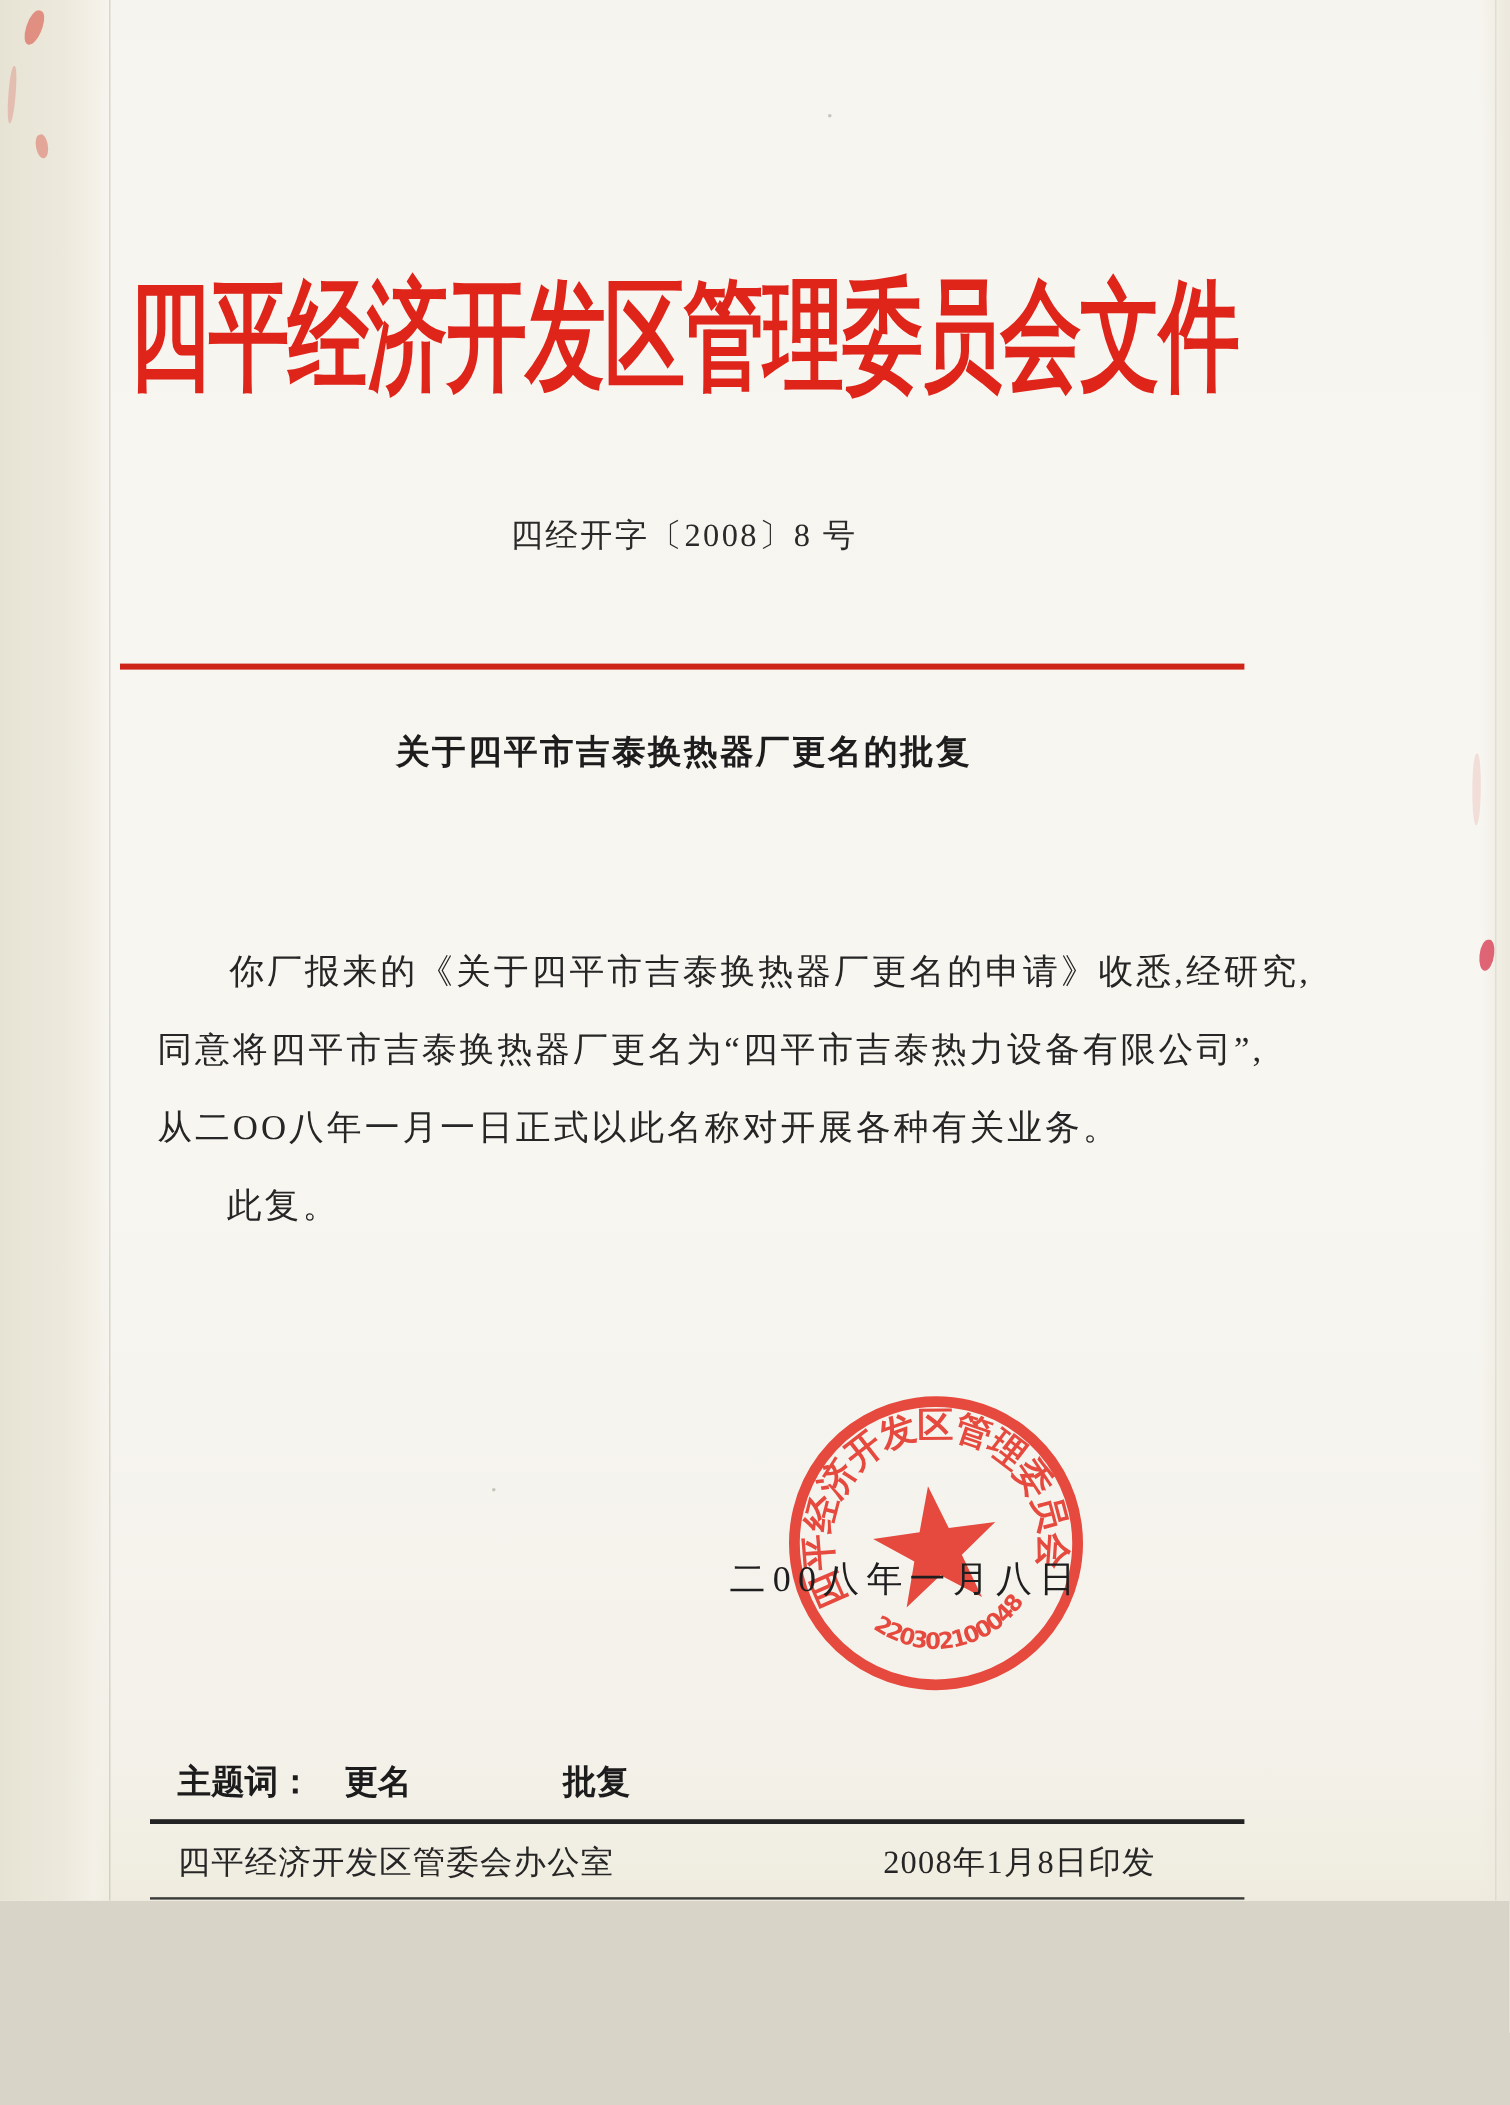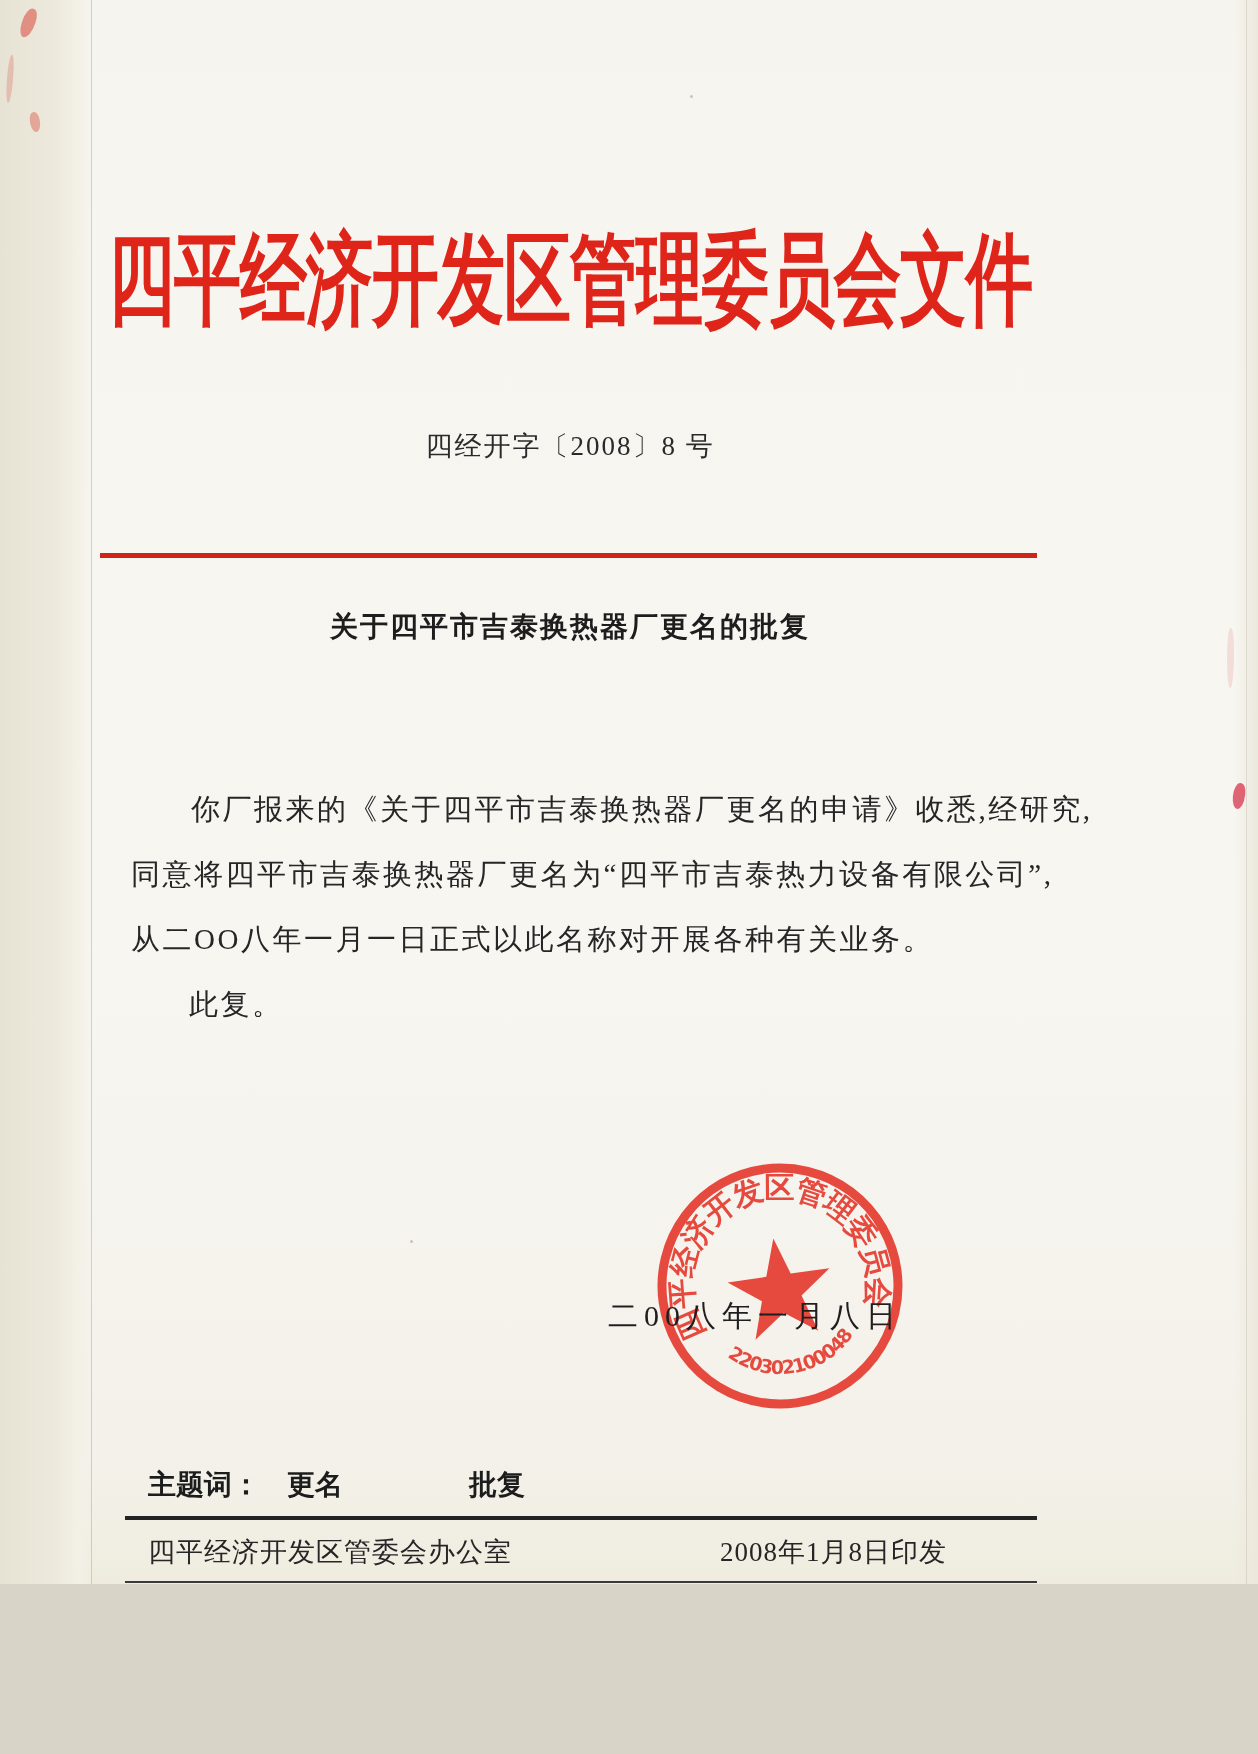--- a/index.html
+++ b/index.html
@@ -68,21 +68,21 @@
     font-family:"Liberation Sans","DejaVu Sans",sans-serif;
     font-size:28px;font-weight:bold;color:#1c1c1c;white-space:nowrap;
   }
   .kw-label{left:148px;}
   .kw-0{left:287px;}
   .kw-1{left:437px;margin-left:32px;}
 
   .footer-rule-1{position:absolute;left:125px;top:1516px;width:912px;height:4px;background:#232323;}
   .footer-rule-2{position:absolute;left:125px;top:1581px;width:912px;height:2px;background:#3a3a3a;}
   .footer-office{position:absolute;left:148px;top:1534px;font-size:27px;letter-spacing:1px;color:#262626;white-space:nowrap;}
-  .footer-date{position:absolute;right:311px;top:1534px;font-size:27px;letter-spacing:1px;color:#262626;white-space:nowrap;margin-left:25px;}
+  .footer-date{position:absolute;right:295px;top:1534px;font-size:27px;letter-spacing:1px;color:#262626;white-space:nowrap;margin-left:25px;}
   .footer-copies{position:absolute;left:790px;top:1594px;font-size:25px;color:#2c2c2c;white-space:nowrap;margin-top:32px;}
 
   
   .artifact{position:absolute;border-radius:50% 40% 55% 45%;}
   .a1{left:22px;top:8px;width:13px;height:30px;background:#d8473a;opacity:.55;transform:rotate(18deg);}
   .a2{left:7px;top:55px;width:6px;height:48px;background:#d8655a;opacity:.30;transform:rotate(4deg);}
   .a3{left:30px;top:112px;width:10px;height:20px;background:#d8473a;opacity:.40;transform:rotate(-12deg);}
   .a4{left:1233px;top:783px;width:12px;height:26px;background:#d7344c;opacity:.75;transform:rotate(6deg);}
   .a5{left:1227px;top:628px;width:7px;height:60px;background:#e2968e;opacity:.25;}
   .speck{position:absolute;width:3px;height:3px;border-radius:50%;background:#9a958a;opacity:.5;}

